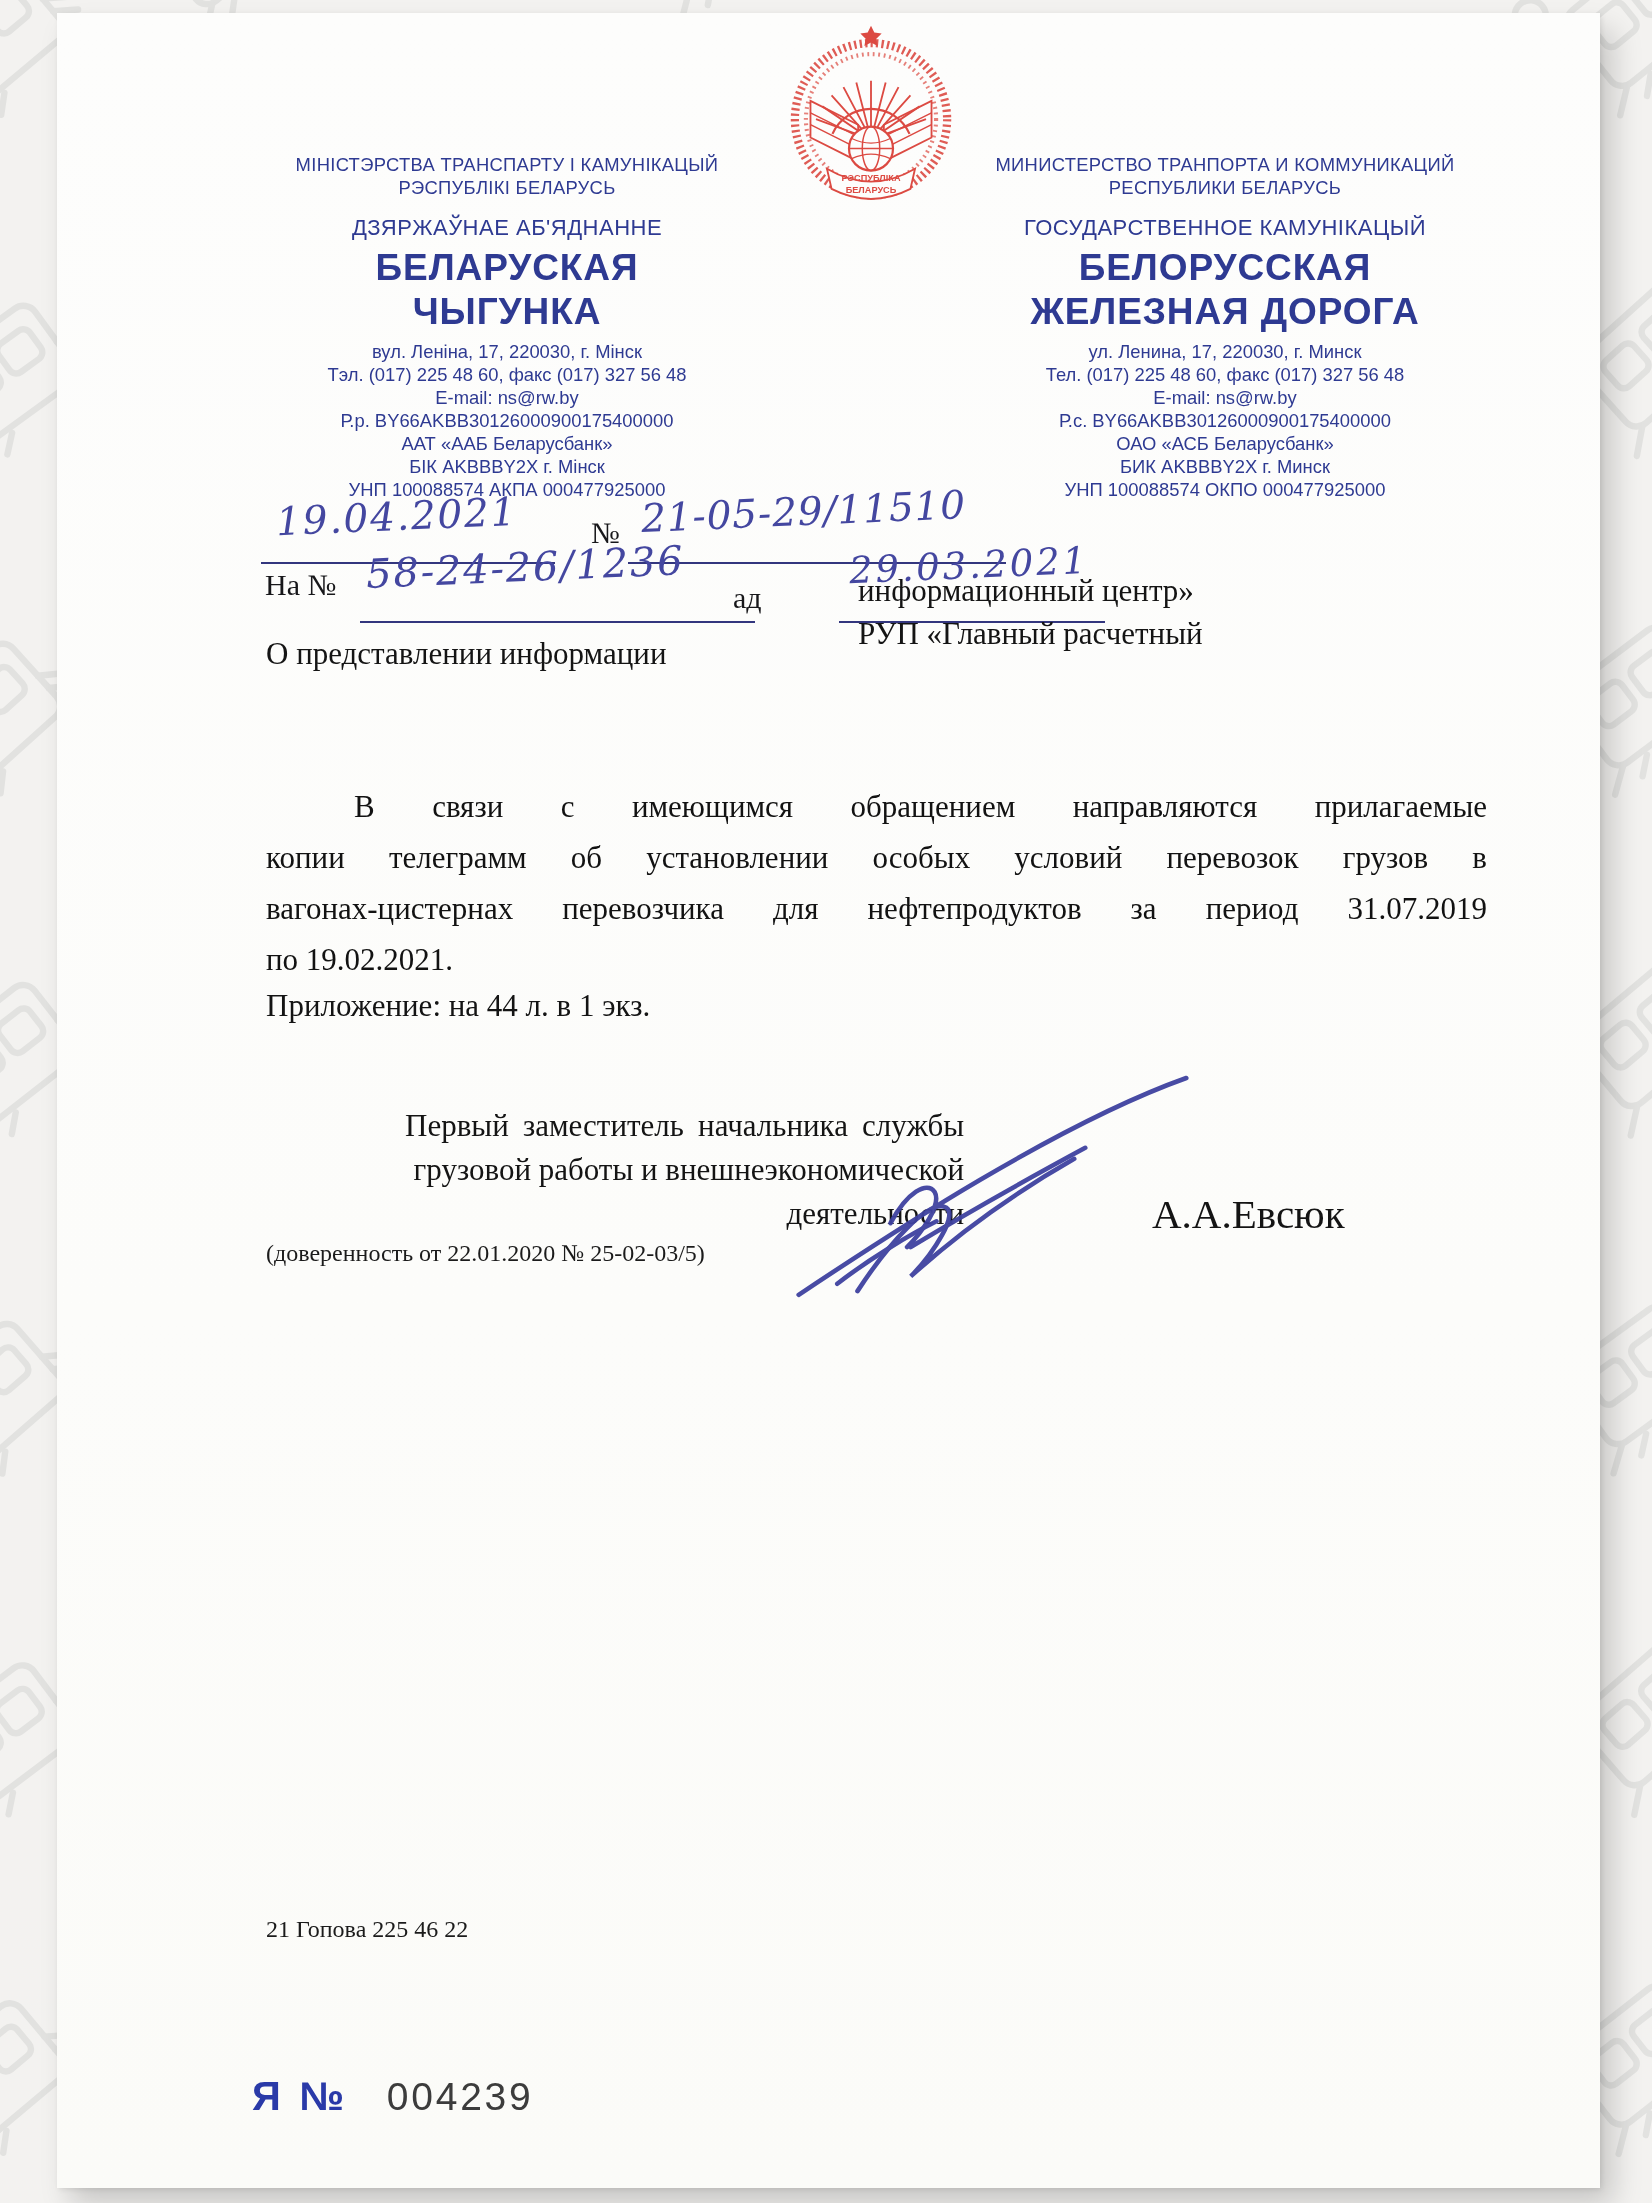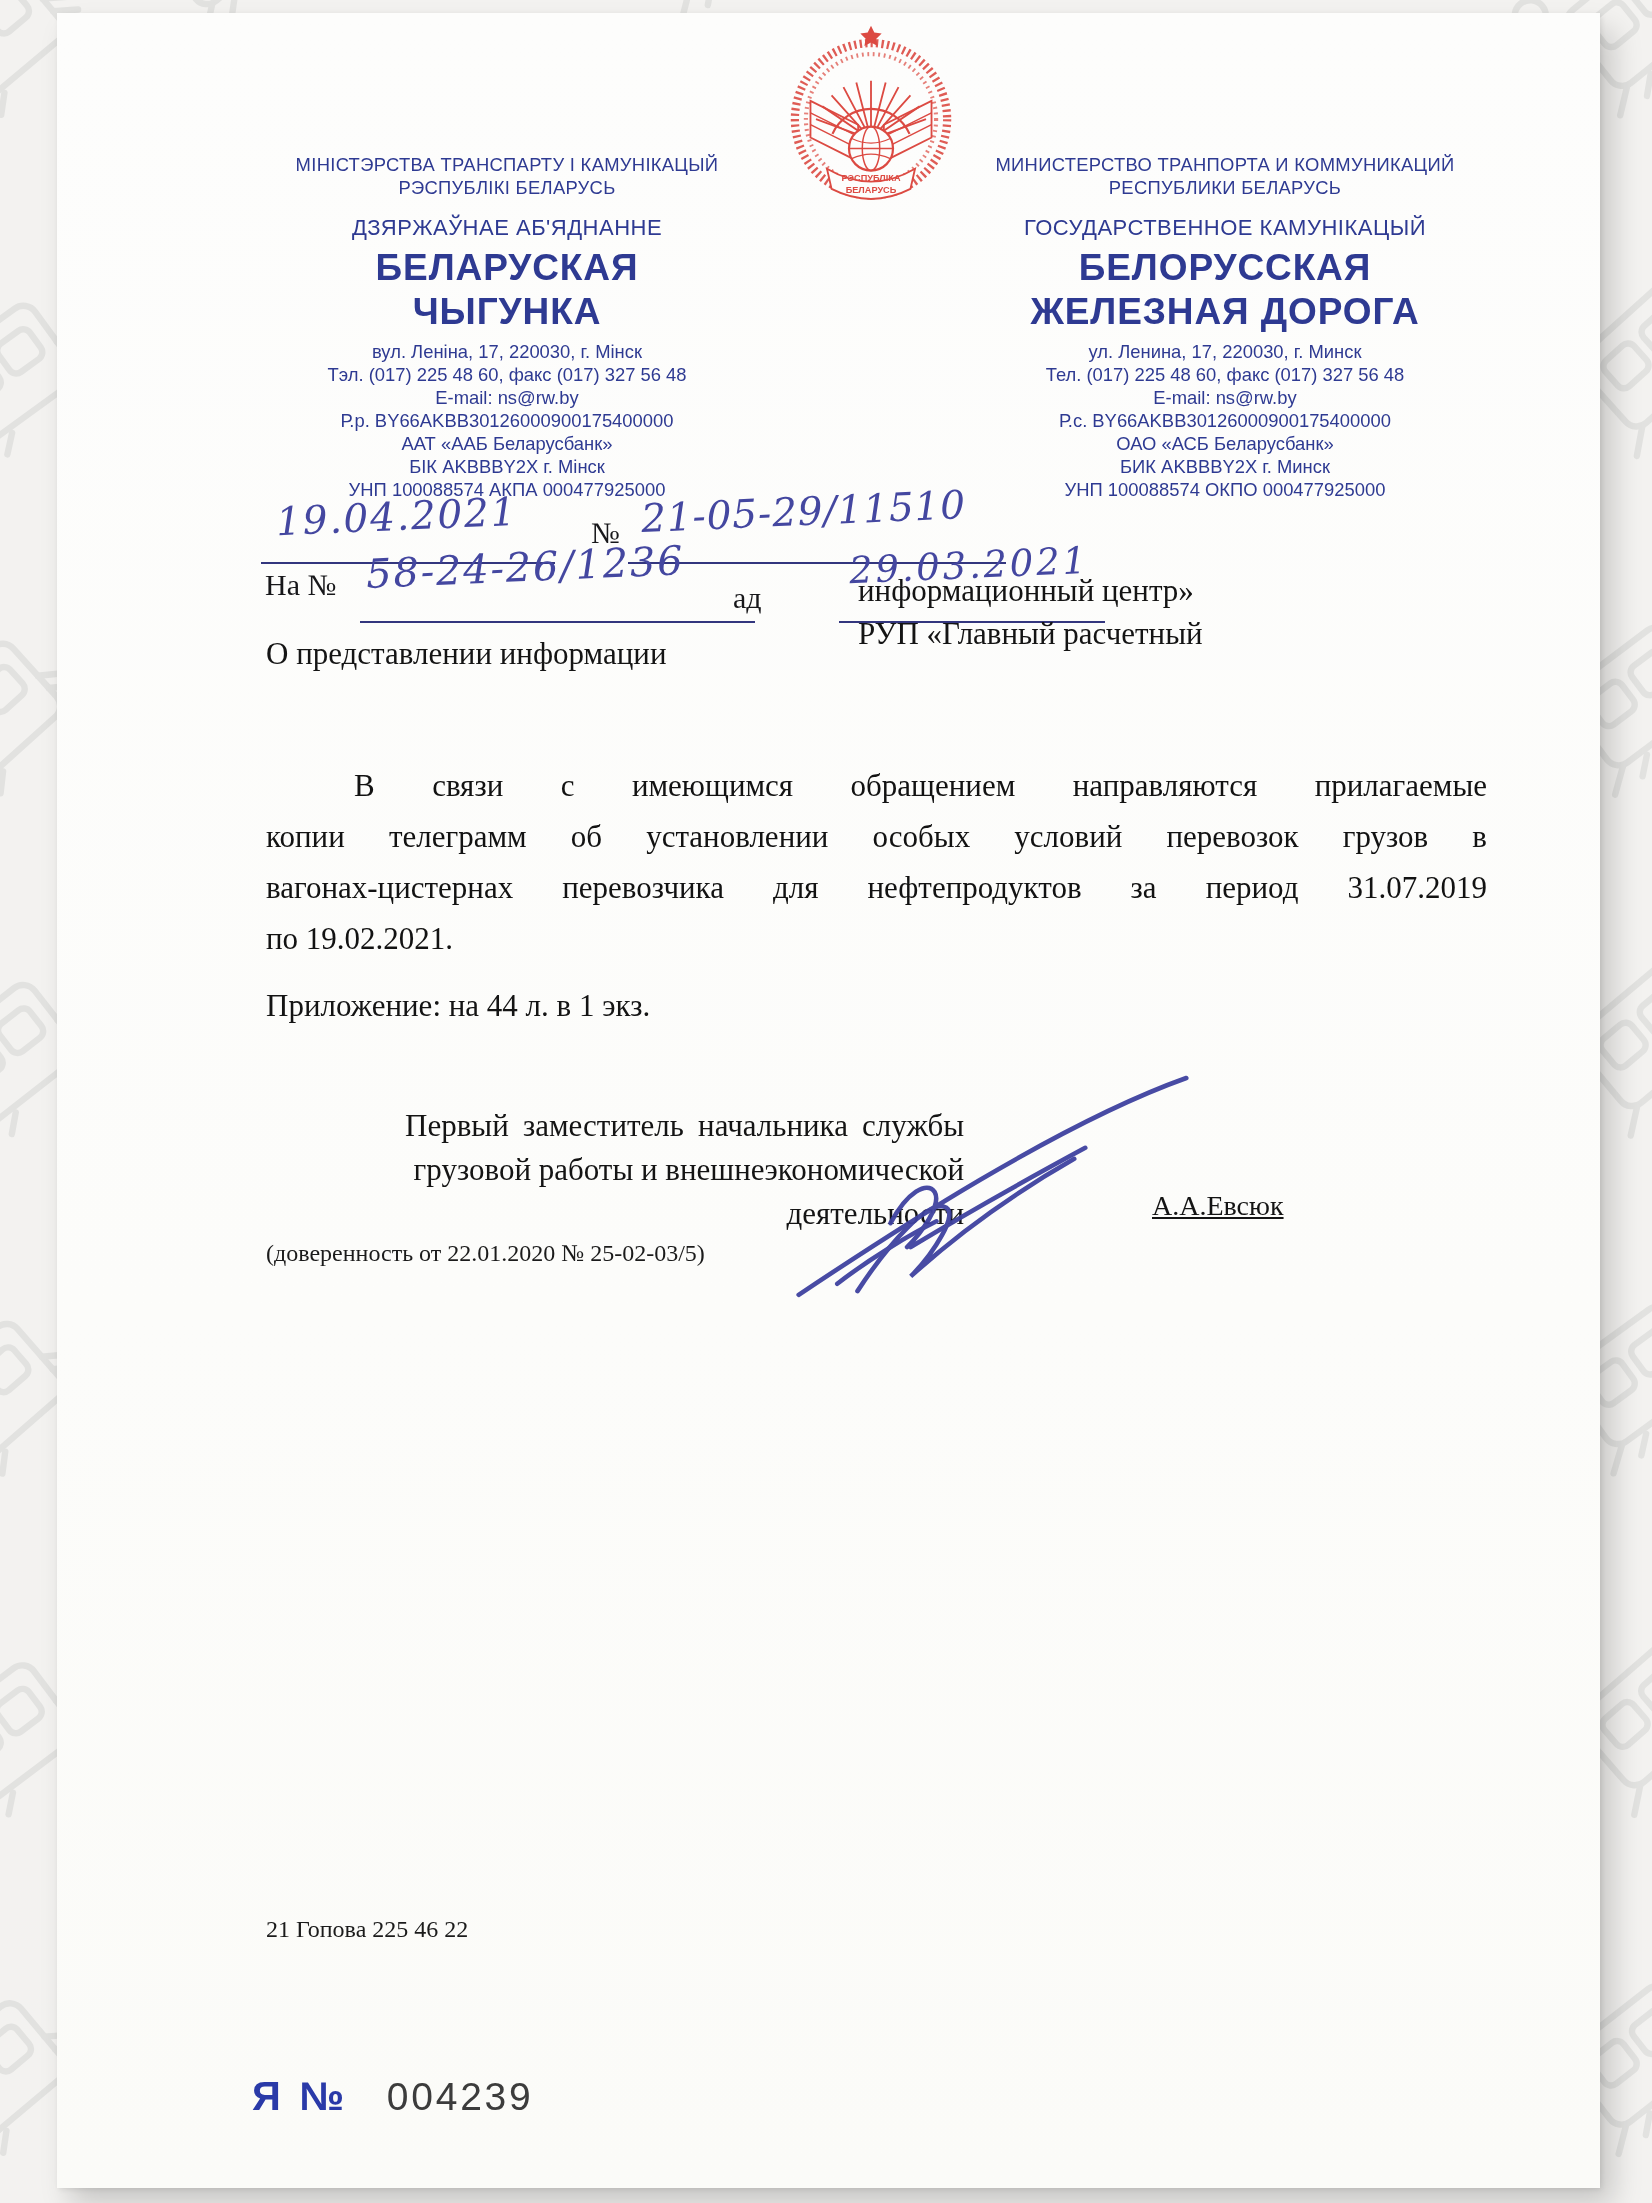--- a/index.html
+++ b/index.html
@@ -31,32 +31,32 @@
   .lh .details  { margin-top:5.5px; font-size:18.4px; line-height:23px; }
   
   .ref-label { position:absolute; font-size:30px; color:#17171a; }
   .hw { position:absolute; font-family:"DejaVu Serif", serif; font-style:italic;
         color:#4447a0; transform:rotate(-2.5deg); white-space:nowrap; }
   .hw-underline { position:absolute; height:0; border-bottom:2.3px solid #33367e; }
   
   .recipient { position:absolute; left:801px; top:556px; width:551px;
                font-size:31px; line-height:43px; color:#141414; }
   .subject   { position:absolute; left:209px; top:623px; font-size:31px; color:#141414; }
-  .body-par  { position:absolute; left:209px; top:747px; width:1221px;
+  .body-par  { position:absolute; left:209px; top:768px; width:1221px;
                font-size:31px; line-height:51px; color:#121212; }
   .jline { text-align:justify; text-align-last:justify; }
   .jline.first { padding-left:88px; }
   .jline.last  { text-align-last:left; }
   .attachment { position:absolute; left:209px; top:975px; font-size:31px; color:#141414; }
   .sig-position { position:absolute; left:209px; top:1091px; width:698px;
                   font-size:31px; line-height:44px; color:#141414;text-align:right; }
   .sig-position .l0 { word-spacing:6.4px; }
   .attorney { position:absolute; left:209px; top:1227px; font-size:24px; color:#1b1b1b; }
   .sig-stroke { position:absolute; left:725px; top:1054px; width:432px; height:248px; }
-  .sig-name { position:absolute; left:1095px; top:1177px; font-size:28px; color:#141414;text-decoration:underline; }
+  .sig-name { position:absolute; left:1095px; top:1177px; font-size:41px; color:#141414; }
   .executor { position:absolute; left:209px; top:1903px; font-size:24px; color:#1b1b1b; }
   
   .stamp { position:absolute; left:195px; top:2061px; font-family:"Liberation Sans", sans-serif; }
   .stamp-prefix { font-size:40px; font-weight:600; color:#2a3aa8; letter-spacing:3.7px; }
   .stamp-number { font-size:39px; color:#3c3c3c; letter-spacing:2.8px; margin-left:35px;
                   font-weight:500; }
 </style>
 </head>
 <body>
 

